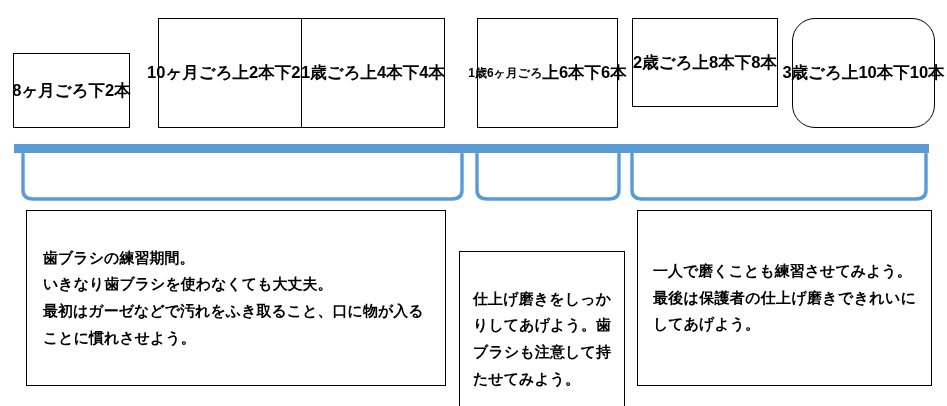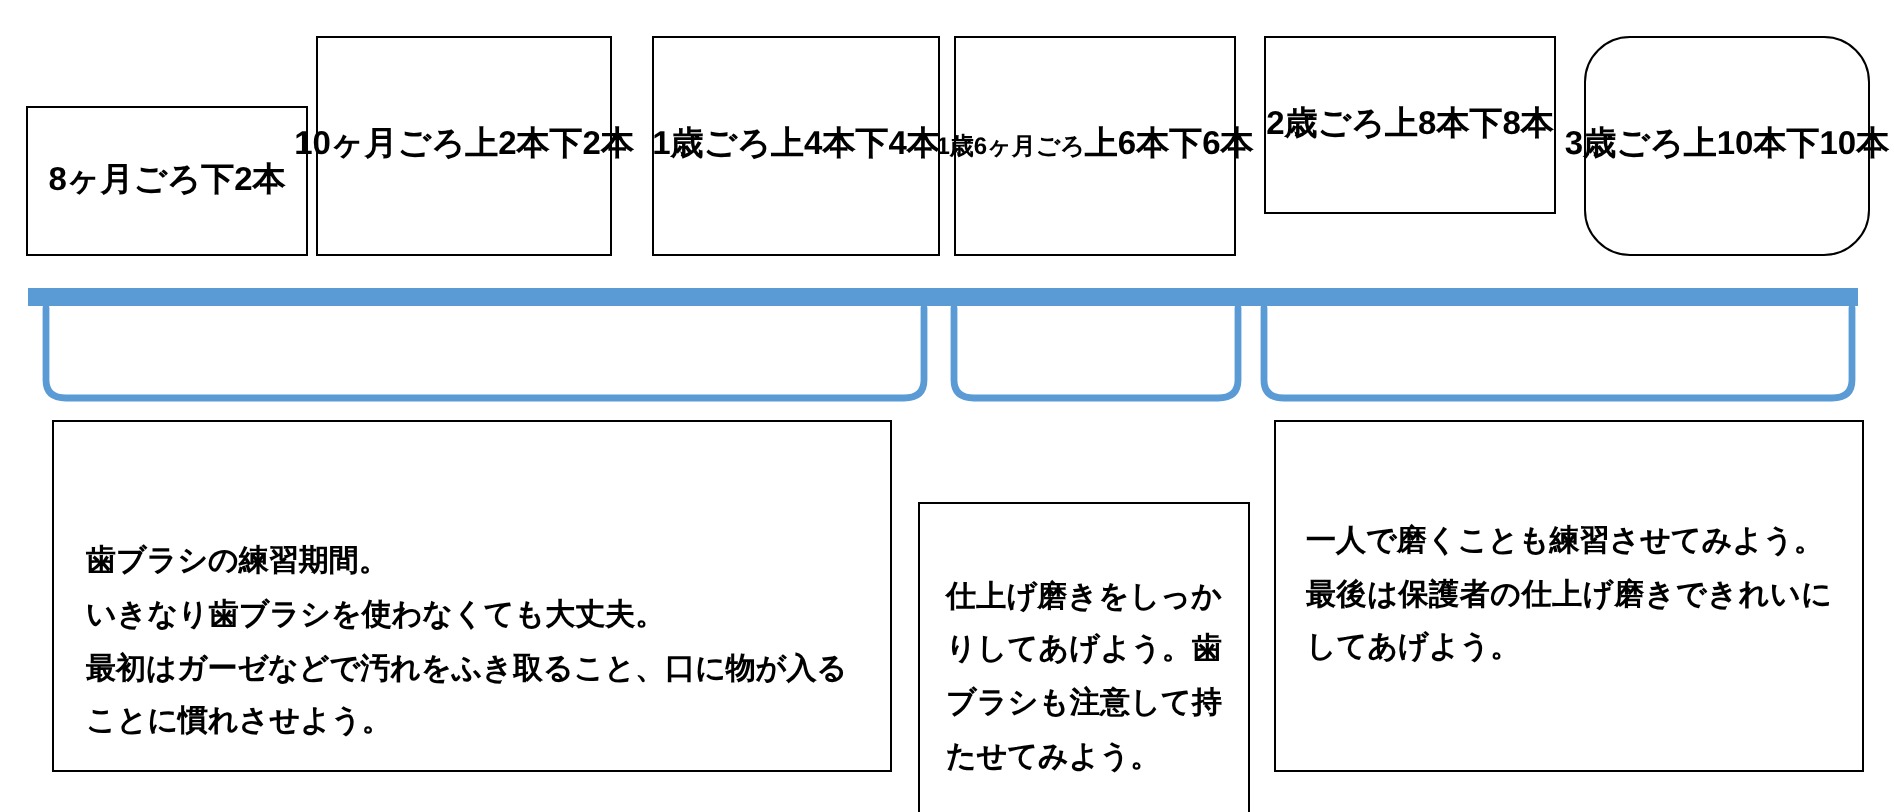--- a/index.html
+++ b/index.html
@@ -78,32 +78,32 @@
     text-align: justify;
     text-align-last: left;
     text-justify: inter-character;
   }
 </style>
 </head>
 <body>
 
 <div id="canvas">
 
-  <div class="stage-box" style="left:13px; top:53px; width:141px; height:75px;">
+  <div class="stage-box" style="left:13px; top:53px; width:117px; height:75px;">
     <div class="stage-line">8ヶ月ごろ</div>
     <div class="stage-line">下2本</div>
   </div>
 
   <div class="stage-box" style="left:158px; top:18px; width:148px; height:110px;">
     <div class="stage-line">10ヶ月ごろ</div>
     <div class="stage-line">上2本</div>
     <div class="stage-line">下2本</div>
   </div>
 
-  <div class="stage-box" style="left:326px; top:18px; width:144px; height:110px;">
+  <div class="stage-box" style="left:301px; top:18px; width:144px; height:110px;">
     <div class="stage-line">1歳ごろ</div>
     <div class="stage-line">上4本</div>
     <div class="stage-line">下4本</div>
   </div>
 
   <div class="stage-box" style="left:477px; top:18px; width:141px; height:110px;">
     <div class="stage-line small">1歳6ヶ月ごろ</div>
     <div class="stage-line">上6本</div>
     <div class="stage-line">下6本</div>
   </div>
@@ -133,21 +133,21 @@
       <path d="M 3 0 L 3 36 Q 3 45 13 45 L 135 45 Q 145 45 145 36 L 145 0" fill="none" stroke="#5B9BD5" stroke-width="3.4" stroke-linecap="round"></path>
     </svg>
   </div>
 
   <div class="bracket" style="left:629px; top:154px; width:300px; height:48px;">
     <svg viewBox="0 0 300 48" preserveAspectRatio="none">
       <path d="M 3 0 L 3 36 Q 3 45 13 45 L 287 45 Q 297 45 297 36 L 297 0" fill="none" stroke="#5B9BD5" stroke-width="3.4" stroke-linecap="round"></path>
     </svg>
   </div>
 
-  <div class="advice-box" style="left:26px; top:210px; width:420px; height:176px; padding:10px 16px;justify-content:flex-end;">
+  <div class="advice-box" style="left:26px; top:210px; width:420px; height:176px; padding:10px 16px;">
     <div class="advice-text">歯ブラシの練習期間。
 いきなり歯ブラシを使わなくても大丈夫。
 最初はガーゼなどで汚れをふき取ること、口に物が入ることに慣れさせよう。</div>
   </div>
 
   <div class="advice-box" style="left:459px; top:210px; width:166px; height:176px; padding:10px 13px;margin-top:41px;">
     <div class="advice-text justify">仕上げ磨きをしっかりしてあげよう。歯ブラシも注意して持たせてみよう。</div>
   </div>
 
   <div class="advice-box" style="left:637px; top:210px; width:295px; height:176px; padding:10px 15px;">

